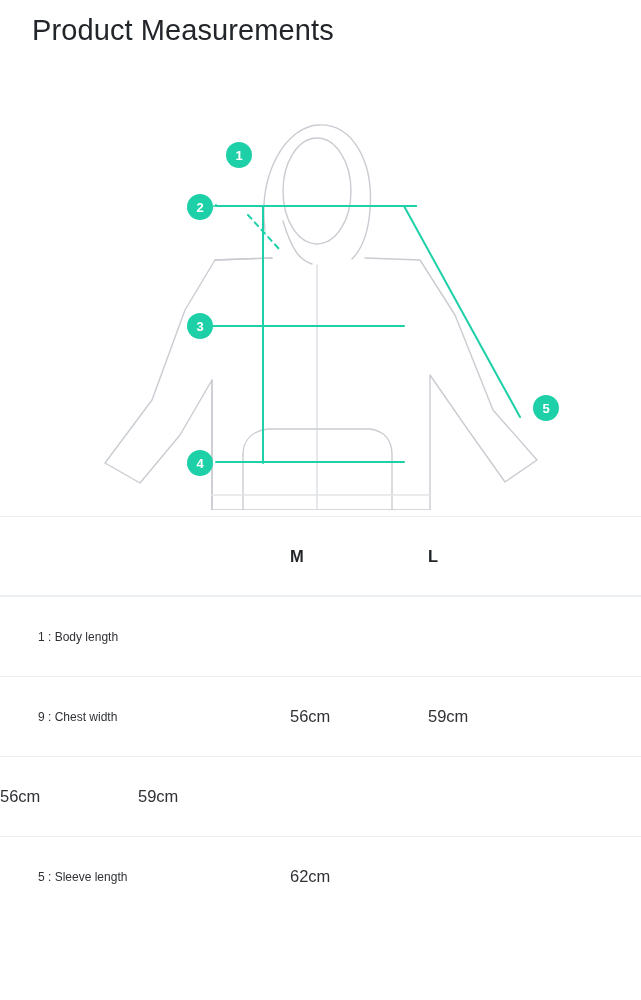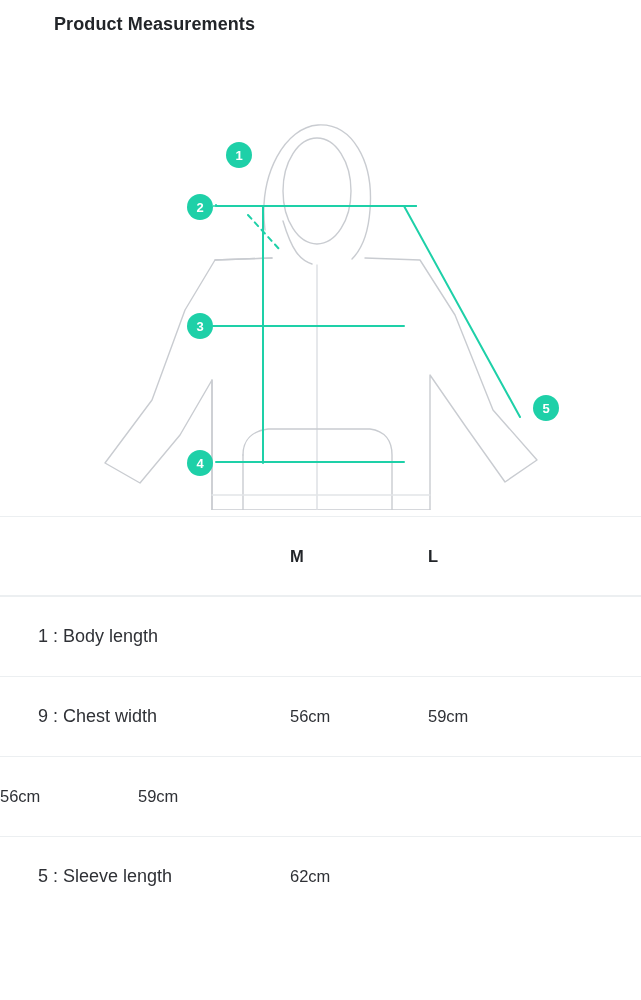--- a/index.html
+++ b/index.html
@@ -15,24 +15,24 @@
     overflow: hidden;
   }
   .page {
     position: relative;
     width: 641px;
     height: 1000px;
     background: #ffffff;
   }
   .title {
     position: absolute;
-    left: 54px;
+    left: 32px;
     top: 14px;
-    font-size: 18px;
-    font-weight: bold;
+    font-size: 29px;
+    font-weight: normal;
     letter-spacing: 0.1px;
     color: #222529;
   }
   .diagram {
     position: absolute;
     left: 0;
     top: 55px;
     width: 641px;
     height: 455px;
   }
@@ -59,21 +59,21 @@
     box-sizing: border-box;
   }
   .row.header {
     border-top: 1px solid #eceff1;
     border-bottom: 1px solid #eceff1;
   }
   .cell-label {
     width: 290px;
     padding-left: 38px;
     box-sizing: border-box;
-    font-size: 18px;
+    font-size: 12px;
     color: #2f3136;
   }
   .cell-size {
     width: 138px;
     font-size: 16.5px;
     color: #2f3136;
   }
   .row.header .cell-size {
     font-weight: bold;
     font-size: 16.5px;

